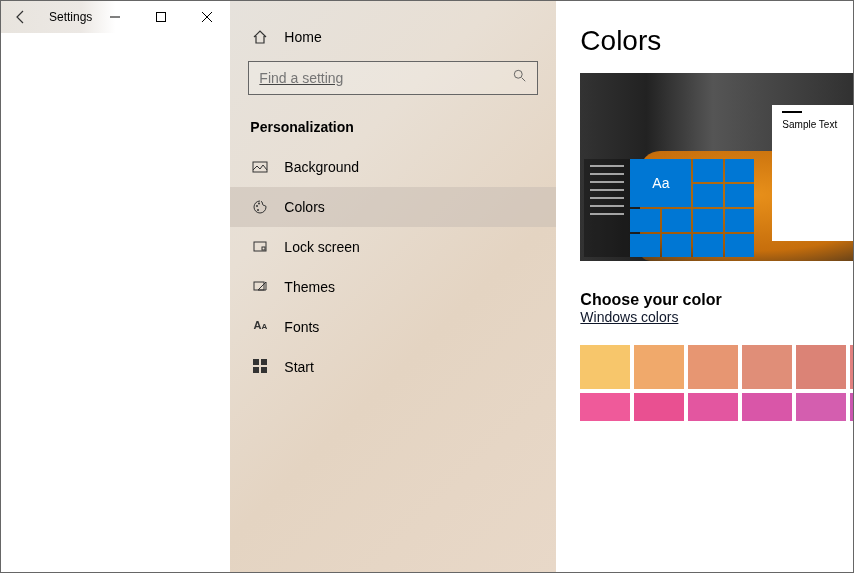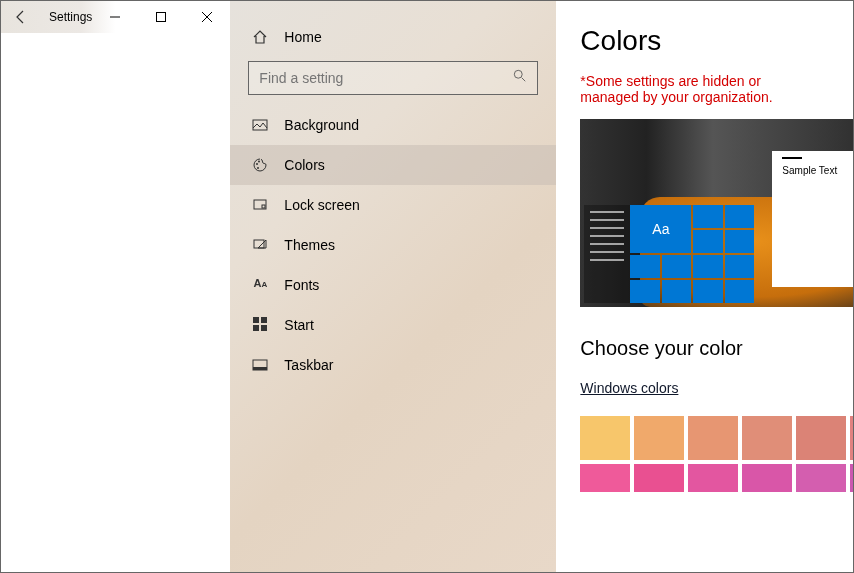--- a/index.html
+++ b/index.html
@@ -11,42 +11,42 @@
 .titlebar .spacer { flex: 1; }
 .titlebar .win-controls { display: flex; }
 .titlebar .win-controls div { width: 46px; height: 32px; display: flex; justify-content: center; align-items: center; cursor: pointer; }
 .main { flex: 1; display: flex; overflow: hidden; }
 .sidebar { width: 326px; background: linear-gradient(135deg, #e6e2dc 0%, #e8dfd4 30%, #e4d4c2 60%, #e8d8c8 100%); padding-top: 18px; }
 .home-row { display: flex; align-items: center; padding: 10px 20px; cursor: pointer; }
 .home-row .icon { width: 20px; display: flex; justify-content: center; }
 .home-row .label { margin-left: 14px; font-size: 14px; }
 .search-wrap { padding: 6px 18px 10px 18px; }
 .search-box { display: flex; align-items: center; border: 1px solid #666; background: rgba(255,255,255,0.2); height: 34px; padding: 0 10px; }
-.search-box input { flex: 1; border: none; background: transparent; font-size: 14px; outline: none; color: #444; }
+.search-box input { flex: 1; border: none; background: transparent; font-size: 14px; outline: none; color: #444; text-decoration: underline; }
 .section-title { font-weight: 600; font-size: 14px; padding: 14px 20px 12px 20px; }
 .nav-item { display: flex; align-items: flex-start; padding: 12px 20px; cursor: pointer; font-size: 14px; }
 .nav-item.active { background: rgba(200,190,180,0.55); }
 .nav-item .icon { width: 20px; display: flex; justify-content: center; align-items: center; }
 .nav-item .label { margin-left: 14px; }
 .content { flex: 1; padding: 24px 30px 0 24px; overflow: hidden; }
 .page-title { font-size: 28px; font-weight: 400; margin-bottom: 16px; }
 .policy-msg { color: #d40000; font-size: 14px; margin-bottom: 14px; }
 .preview { position: relative; width: 332px; height: 188px; background: #1a1a1a; margin-bottom: 30px; overflow: hidden; }
 .preview-bg { position: absolute; inset: 0; background: linear-gradient(90deg, #333 0%, #222 20%, #555 40%, #222 100%); }
 .car { position: absolute; left: 60px; bottom: 0; width: 280px; height: 110px; background: radial-gradient(ellipse at 40% 40%, #e8901a 0%, #c66e0c 60%, #222 100%); border-radius: 20px 40px 10px 10px; }
 .start-block { position: absolute; left: 4px; bottom: 4px; width: 170px; height: 98px; display: flex; }
 .start-left { width: 46px; background: rgba(0,0,0,0.3); display: flex; flex-direction: column; gap: 6px; padding: 6px 6px; }
 .start-left div { height: 2px; background: rgba(255,255,255,0.6); }
 .start-grid { flex: 1; display: grid; grid-template-columns: repeat(4, 1fr); grid-template-rows: repeat(4, 1fr); gap: 2px; background: rgba(0,0,0,0.2); }
 .tile { background: #0077d4; }
 .tile.big { grid-column: span 2; grid-row: span 2; display: flex; align-items: center; justify-content: center; color: #fff; font-size: 14px; }
 .sample-win { position: absolute; right: 20px; top: 32px; width: 120px; height: 136px; background: #fff; padding: 6px 10px; }
 .sample-win .bar { width: 20px; height: 2px; background: #000; margin-bottom: 6px; }
 .sample-win .txt { font-size: 10px; }
-.choose-title { font-size: 20px; font-weight: 400; margin-bottom: 20px; }
+.choose-title { font-size: 16px; font-weight: 700; }
 .checkbox-row { display: flex; align-items: center; margin-bottom: 8px; color: #8a8a8a; font-size: 14px; }
 .checkbox-box { width: 20px; height: 20px; border: 1px solid #8a8a8a; margin-right: 10px; cursor: pointer; }
 .subhead { color: #0f172a; font-size: 14px; margin-bottom: 20px; text-decoration: underline; }
 .swatches { display: grid; grid-template-columns: repeat(8, 50px); gap: 4px; }
 .swatch { width: 50px; height: 44px; cursor: pointer; }
 .row2 .swatch { height: 28px; }
 </style>
 </head>
 <body>
 
@@ -91,20 +91,21 @@
       </div>
       <div class="search-wrap">
         <div class="search-box">
           <input type="text" placeholder="Find a setting" style="">
           <span><svg width="14" height="14" viewBox="0 0 16 16">
                 <circle cx="6" cy="6" r="4.5" stroke="#555" fill="none"></circle>
                 <line x1="10" y1="10" x2="14" y2="14" stroke="#555"></line>
               </svg></span>
         </div>
       </div>
+      <div class="section-title">Personalization</div>
 
       <div class="nav-item">
         <span class="icon">
             <svg width="16" height="16" viewBox="0 0 16 16">
               <rect x="1" y="3" width="14" height="10" stroke="#333" fill="none"></rect>
               <path d="M1 11 L5 7 L8 10 L11 6 L15 11" stroke="#333" fill="none"></path>
             </svg>
           </span>
         <span class="label">Background</span>
       </div>
@@ -147,34 +148,24 @@
         <span class="icon">
             <svg width="14" height="14" viewBox="0 0 14 14">
               <rect x="0" y="0" width="6" height="6" fill="#333"></rect>
               <rect x="8" y="0" width="6" height="6" fill="#333"></rect>
               <rect x="0" y="8" width="6" height="6" fill="#333"></rect>
               <rect x="8" y="8" width="6" height="6" fill="#333"></rect>
             </svg>
           </span>
         <span class="label">Start</span>
       </div>
-      <div class="nav-item">
-        <span class="icon">
-            <svg width="16" height="16" viewBox="0 0 16 16">
-              <rect x="1" y="3" width="14" height="10" stroke="#333" fill="none"></rect>
-              <rect x="1" y="10" width="14" height="3" fill="#333"></rect>
-            </svg>
-          </span>
-        <span class="label">Taskbar</span>
-      </div>
     </div>
 
     <div class="content">
       <div class="page-title">Colors</div>
-      <div class="policy-msg">*Some settings are hidden or managed by your organization.</div>
 
       <div class="preview">
         <div class="preview-bg"></div>
         <div class="car"></div>
         <div class="start-block">
           <div class="start-left">
               <div></div>
               <div></div>
               <div></div>
               <div></div>

